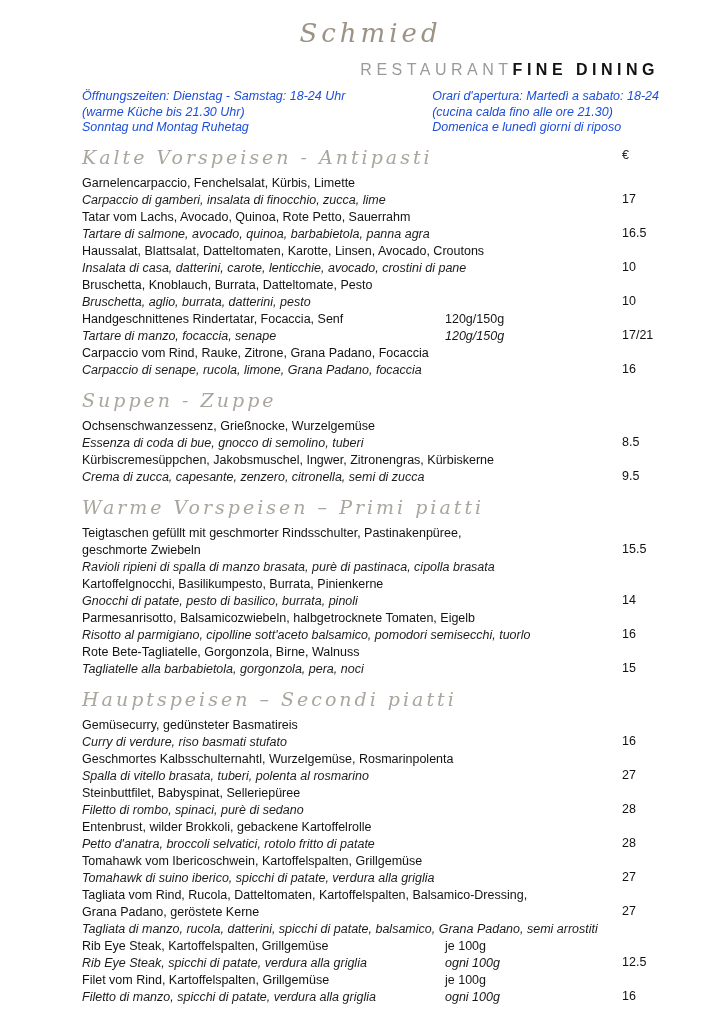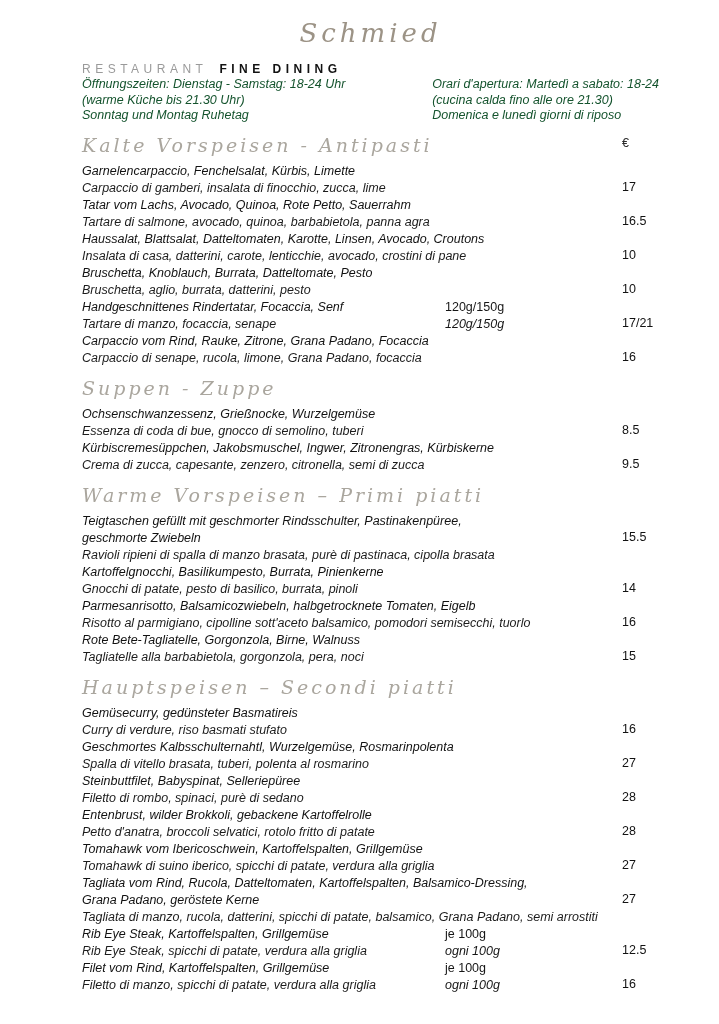--- a/index.html
+++ b/index.html
@@ -17,32 +17,33 @@
     font-family: "DejaVu Serif", serif;
     font-style: italic;
     font-size: 26px;
     line-height: 46px;
     letter-spacing: 4px;
     color: #9c9386;
     font-weight: 400;
   }
   .subtitle {
     margin-top: 6px;
-    display: flex; justify-content: flex-start; align-items: baseline; gap: 12px;
-    font-size: 12px; line-height: 15px; letter-spacing: 4.5px;
+    display: flex; justify-content: flex-end; align-items: baseline; gap: 0;
+    font-size: 16px; line-height: 15px; letter-spacing: 4.5px;
   }
   .subtitle .restaurant { color: #9a9a9a; }
   .subtitle .finedining { color: #121212; font-weight: bold; }
 
   
   .hours {
+    margin-top: 12px;
     display: flex; justify-content: space-between;
     font-style: italic;
     font-size: 12.5px; line-height: 15.5px;
-    color: #14532d;
+    color: #1d4ed8;
   }
   .hours .col-right { text-align: left; }
 
   
   .section-head {
     position: relative;
     margin: 8px 0 5px 0;
     height: 26px;
   }
   .section-title {
@@ -52,21 +53,21 @@
     font-size: 19px; line-height: 26px;
     letter-spacing: 3px;
     color: #aaa69e;
   }
   .currency {
     position: absolute; left: 540px; top: 4px;
     font-size: 12.5px; color: #2a2a2a; font-style: normal;
   }
 
   .item { position: relative; font-size: 12.5px; }
-  .name-de { line-height: 17px; white-space: pre-line; color: #121212; font-style: italic; }
+  .name-de { line-height: 17px; white-space: pre-line; color: #121212; }
   .name-it { line-height: 17px; font-style: italic; color: #1c1c1c; }
   .note-de { position: absolute; left: 363px; top: 0; line-height: 17px; }
   .note-it { position: absolute; left: 363px; top: 17px; line-height: 17px; font-style: italic; }
   .price  { position: absolute; left: 540px; top: 16px; line-height: 17px; color: #121212; }
 </style>
 </head>
 <body>
 
 <div class="page">
 

